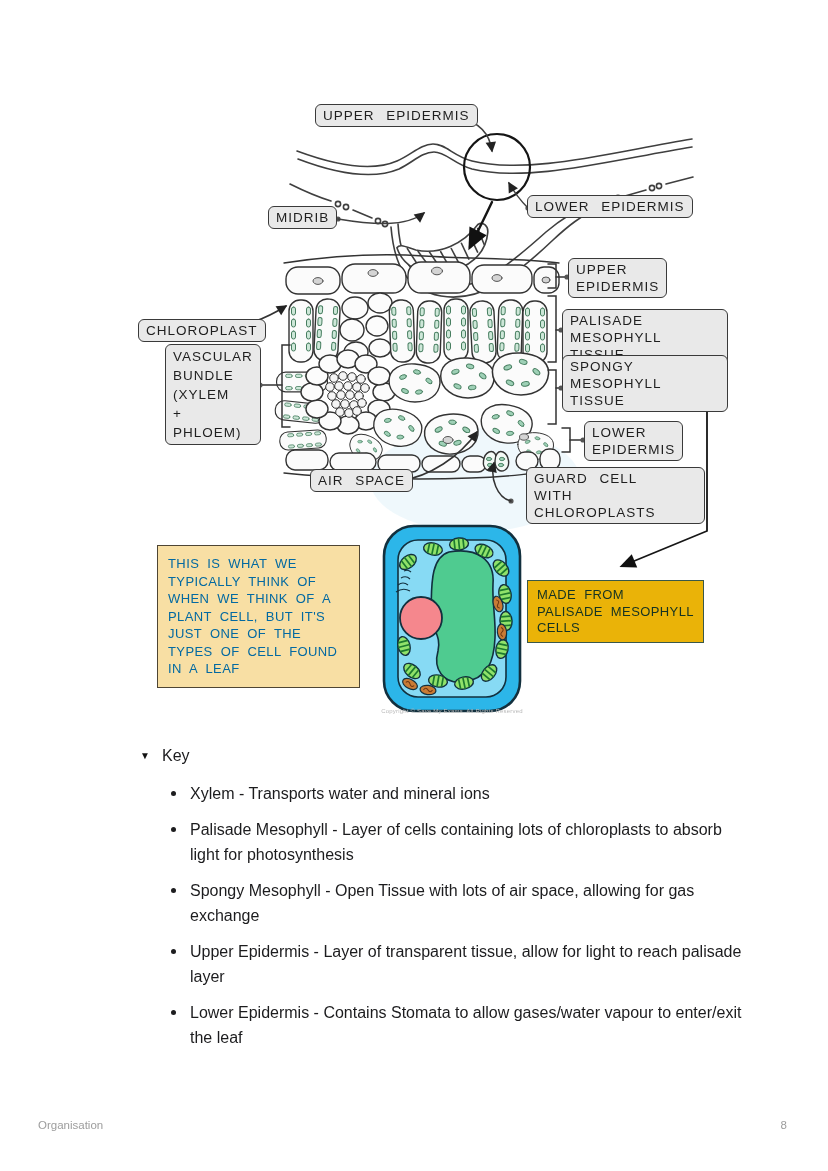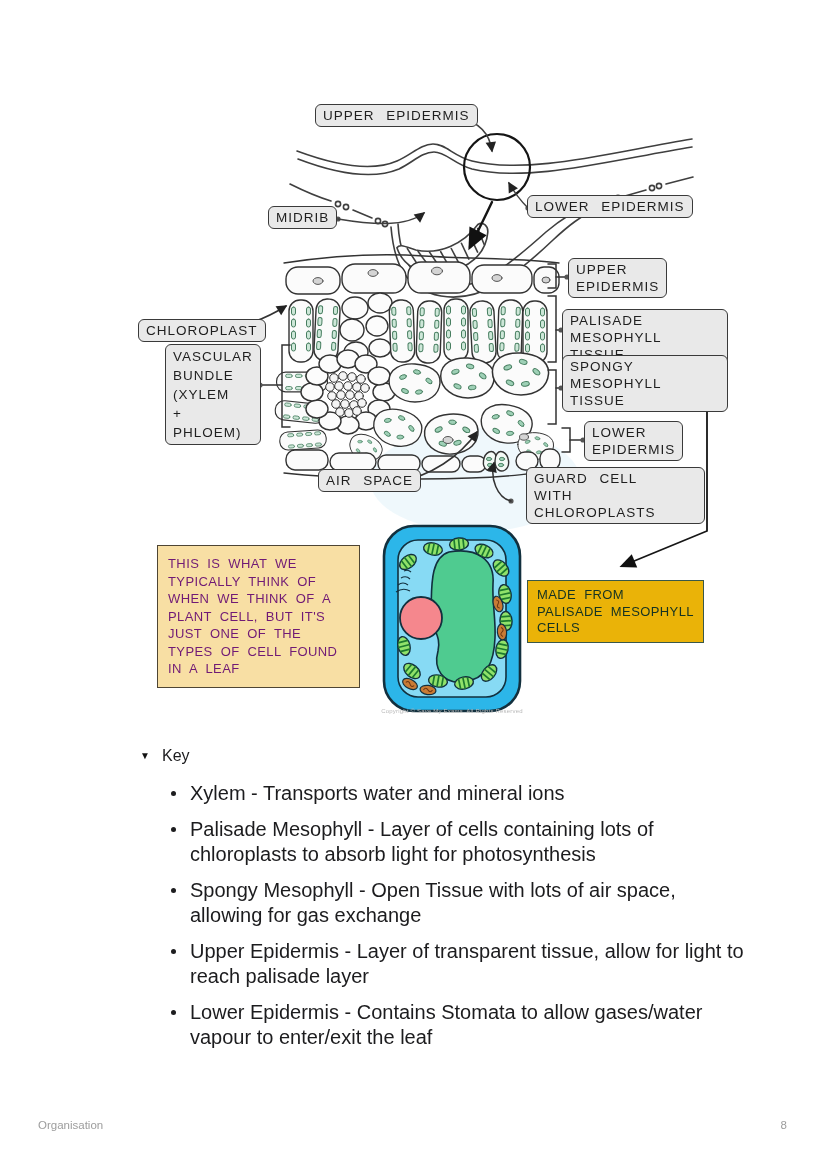--- a/index.html
+++ b/index.html
@@ -7,32 +7,32 @@
         font-family:"Liberation Sans",sans-serif;}
   svg{position:absolute;left:0;top:0;pointer-events:none;}
   
   .tag{position:absolute;background:#e9e9e9;border:1.5px solid #3a3a3a;border-radius:6px;
        padding:2px 7px;font-size:13.5px;line-height:17px;letter-spacing:1px;word-spacing:7px;
        color:#1f1f1f;white-space:pre-line;box-sizing:border-box;}
   .tag.tall{line-height:19px;}
   .note{position:absolute;box-sizing:border-box;white-space:pre-line;
         font-size:13px;letter-spacing:0.4px;word-spacing:4px;}
   .note-yellow{left:157px;top:545px;width:203px;height:143px;background:#f8dfa4;
-        border:1.5px solid #4e4534;padding:9px 10px;line-height:17.5px;color:#701a75;}
+        border:1.5px solid #4e4534;padding:9px 10px;line-height:17.5px;color:#0369a1;}
   .note-green{left:527px;top:580px;width:177px;height:63px;background:#eab308;
         border:1.5px solid #39584a;padding:6px 9px;line-height:16.5px;color:#153323;}
   .copyright{position:absolute;left:357px;top:708px;width:190px;text-align:center;
         font-size:6px;color:#b9b9b9;letter-spacing:0.2px;}
   
   .key{position:absolute;left:140px;top:745px;width:610px;color:#1c1c1e;}
   .key-header{display:flex;align-items:center;gap:9px;font-size:16px;line-height:22px;}
   .toggle{font-size:10px;width:13px;color:#111;cursor:pointer;}
   .key-list{list-style:none;margin:14px 0 0 0;padding:0;max-width:605px;}
   .key-list li{position:relative;padding-left:50px;margin-bottom:11px;
-        font-size:20px;line-height:25px;max-width:555px;box-sizing:content-box;}
+        font-size:16px;line-height:25px;max-width:555px;box-sizing:content-box;}
   .key-list li::before{content:"";position:absolute;left:31px;top:10px;width:5px;height:5px;
         border-radius:50%;background:#1d1d1f;}
   .footer-left{position:absolute;left:38px;top:1119px;font-size:11.5px;color:#9d9d9d;}
   .footer-right{position:absolute;right:33px;top:1119px;font-size:11.5px;color:#9d9d9d;}
 </style>
 </head>
 <body>
 
 <div class="page">
 
@@ -281,21 +281,21 @@
 (XYLEM
 + PHLOEM)</div>
   <div class="tag" style="left:568px;top:258px;">UPPER
 EPIDERMIS</div>
   <div class="tag" style="left:562px;top:309px;width:166px;">PALISADE
 MESOPHYLL TISSUE</div>
   <div class="tag" style="left:562px;top:355px;width:166px;">SPONGY
 MESOPHYLL TISSUE</div>
   <div class="tag" style="left:584px;top:421px;">LOWER
 EPIDERMIS</div>
-  <div class="tag" style="left:310px;top:469px;margin-left:8px;">AIR SPACE</div>
+  <div class="tag" style="left:310px;top:469px;">AIR SPACE</div>
   <div class="tag" style="left:510px;top:467px;width:179px;margin-left:16px;">GUARD CELL
 WITH CHLOROPLASTS</div>
 
   <div class="note note-yellow">THIS IS WHAT WE
 TYPICALLY THINK OF
 WHEN WE THINK OF A
 PLANT CELL, BUT IT'S
 JUST ONE OF THE
 TYPES OF CELL FOUND
 IN A LEAF</div>

